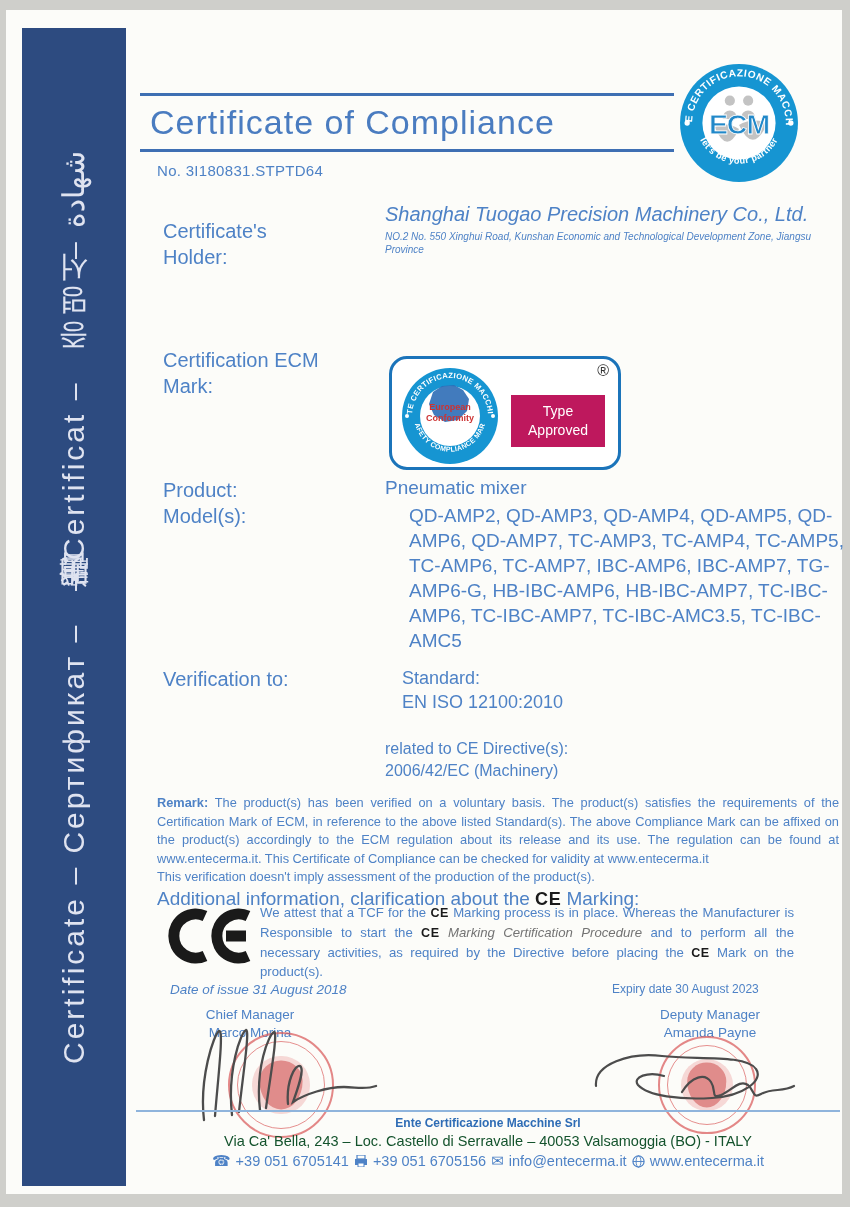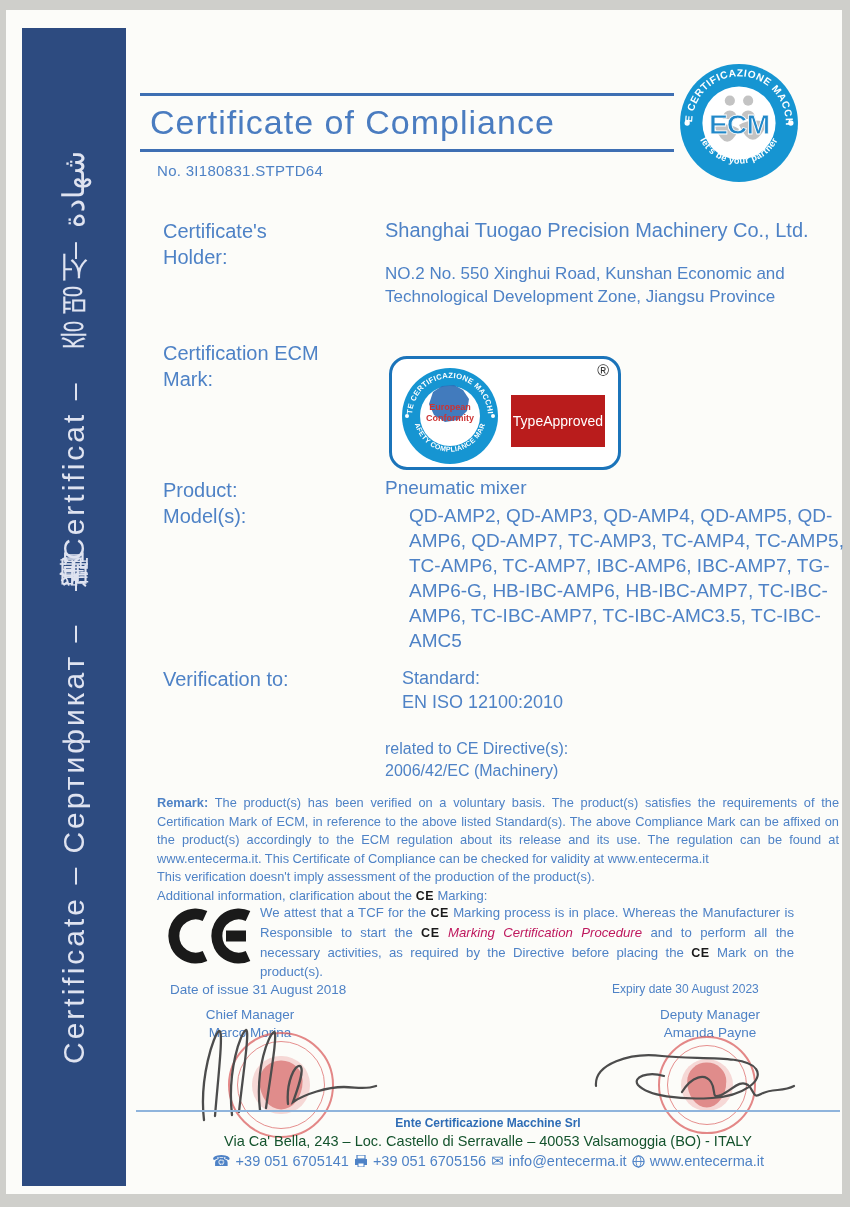--- a/index.html
+++ b/index.html
@@ -22,47 +22,47 @@
   .cert-no { position:absolute; left:151px; top:152px; color:#4e82c6; font-size:15px; letter-spacing:.3px; }
 
   
   .ecm-logo { position:absolute; left:672px; top:52px; width:122px; height:122px; }
 
   
   .lbl { position:absolute; color:#4e82c6; font-size:20px; line-height:1.3; }
   .val { position:absolute; color:#4e82c6; }
 
   .holder-name { font-size:20px; line-height:1.28; }
-  .holder-addr { font-size:17px; line-height:1.36; margin-top:18px; }
+  .holder-addr { font-size:10px; line-height:1.36; margin-top:2px; }
 
   
   .mark-box { position:absolute; left:383px; top:346px; width:232px; height:114px;
     border:3px solid #1b74ba; border-radius:18px; background:#fff; }
   .mark-badge { position:absolute; left:8px; top:7px; width:100px; height:100px; }
-  .type-approved { position:absolute; right:13px; top:36px; width:94px; height:52px; background:#b91c1c;
-    color:#fff; font-size:14px; line-height:1.35; display:flex; flex-direction:row;
+  .type-approved { position:absolute; right:13px; top:36px; width:94px; height:52px; background:#be185d;
+    color:#fff; font-size:14px; line-height:1.35; display:flex; flex-direction:column;
     align-items:center; justify-content:center; }
   .reg-mark { position:absolute; right:9px; top:3px; color:#333; font-size:16px; }
 
   .models { font-size:19px; line-height:1.32;margin-left:24px; }
 
   
   .remark { position:absolute; left:151px; top:784px; width:682px; color:#4e82c6;
     font-size:12.8px; line-height:1.45; text-align:justify; }
   .remark b { font-weight:700; }
   .remark .line2 { display:block; text-align:left; }
-  .addl { position:absolute; left:151px; top:878px; color:#4e82c6; font-size:13px; }
+  .addl { position:absolute; left:151px; top:878px; color:#4e82c6; font-size:19px; }
   .ce-inline { color:#1a1a1a; font-weight:700; letter-spacing:.5px; font-size:.95em; }
   .ce-logo { position:absolute; left:160px; top:893px; }
   .attest { position:absolute; left:254px; top:893px; width:534px; color:#4e82c6;
     font-size:13.2px; line-height:1.5; text-align:justify; }
-  .attest .red { color:#be185d; font-style:italic; }
-
-  
-  .date-issue { position:absolute; left:164px; top:972px; color:#4e82c6; font-size:13.5px; }
+  .attest .red { color:#737373; font-style:italic; }
+
+  
+  .date-issue { position:absolute; left:164px; top:972px; color:#4e82c6; font-size:13.5px;font-style:italic; }
   .date-expiry { position:absolute; left:606px; top:972px; color:#4e82c6; font-size:12px; }
   .signer { position:absolute; width:160px; text-align:center; color:#4e82c6; font-size:13.5px; line-height:1.35; }
   .signer.left { left:164px; top:996px; }
   .signer.right { left:624px; top:996px; }
 
   .stamp { position:absolute; border-radius:50%; border:2.5px solid rgba(217,90,90,.8); opacity:.9; }
   .stamp .inner { position:absolute; inset:7px; border-radius:50%; border:1.5px solid rgba(217,90,90,.75); }
   .stamp .emblem { position:absolute; inset:22%; border-radius:50%; background:rgba(228,120,120,.3); }
   .stamp .shield { position:absolute; left:50%; top:50%; width:42%; height:48%;
     transform:translate(-50%,-50%); background:rgba(205,70,70,.6);
@@ -119,26 +119,26 @@
         <circle cx="69" cy="38" r="5"></circle>
       <path d="M44,56 C44,45 58,45 58,56 Z"></path>
         <path d="M62,56 C62,45 76,45 76,56 Z"></path>
       <path d="M36,64 Q48,92 60,66 Q48,58 36,64 Z"></path>
       <path d="M60,62 Q74,92 88,60 Q72,54 60,62 Z"></path>
     </g>
     <text x="60" y="71" text-anchor="middle" font-size="28" font-weight="bold" fill="#2188c9" stroke="#ffffff" stroke-width="0.8" letter-spacing="-1" font-family="Liberation Sans, sans-serif">ECM</text>
   </svg>
 
   <div class="lbl" style="left:157px; top:208px; width:170px;">Certificate's Holder:</div>
-  <div class="val" style="left:379px; top:208px; width:432px;">
+  <div class="val" style="left:379px; top:192px; width:432px;font-style:italic;">
     <div class="holder-name">Shanghai Tuogao Precision Machinery Co., Ltd.</div>
     <div class="holder-addr">NO.2 No. 550 Xinghui Road, Kunshan Economic and Technological Development Zone, Jiangsu Province</div>
   </div>
 
-  <div class="lbl" style="left:157px; top:330px; width:200px;">Certification ECM Mark:</div>
+  <div class="lbl" style="left:157px; top:337px; width:200px;">Certification ECM Mark:</div>
   <div class="mark-box">
     <svg class="mark-badge" viewBox="0 0 100 100">
       <circle cx="50" cy="50" r="48" fill="#1695d2"></circle>
       <circle cx="50" cy="50" r="30" fill="#ffffff"></circle>
       <circle cx="7" cy="50" r="2" fill="#fff"></circle>
       <circle cx="93" cy="50" r="2" fill="#fff"></circle>
       <defs>
         <path id="mt" d="M12,50 A38,38 0 1 1 88,50"></path>
         <path id="mb" d="M15,58 A36,36 0 0 0 85,58"></path>
       </defs>

